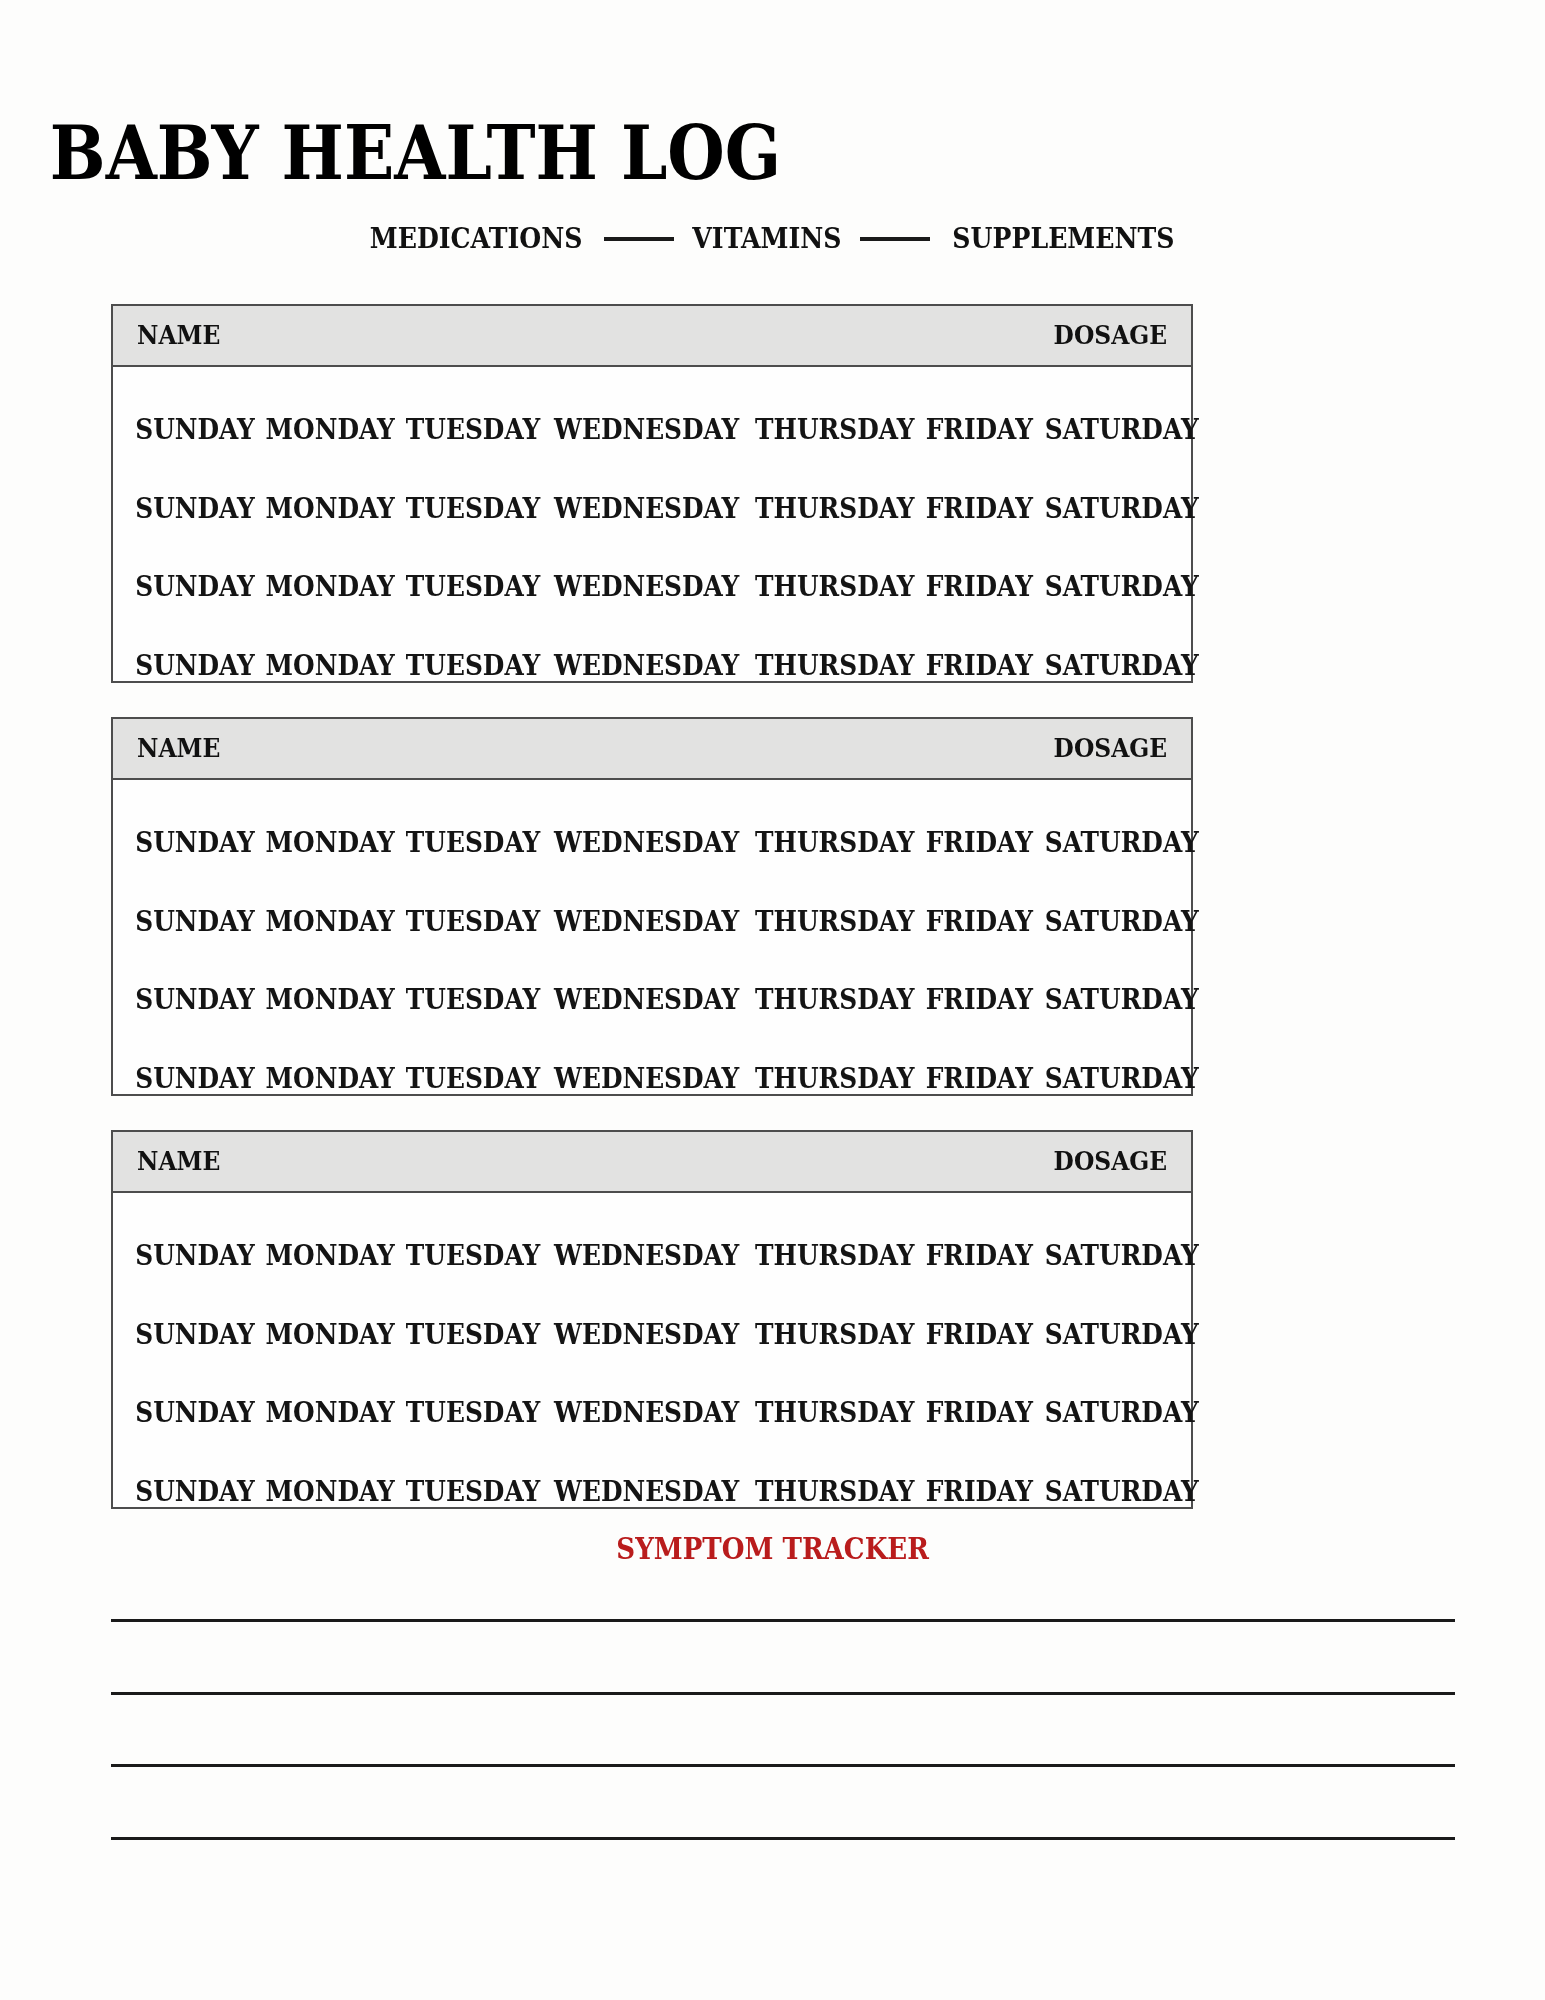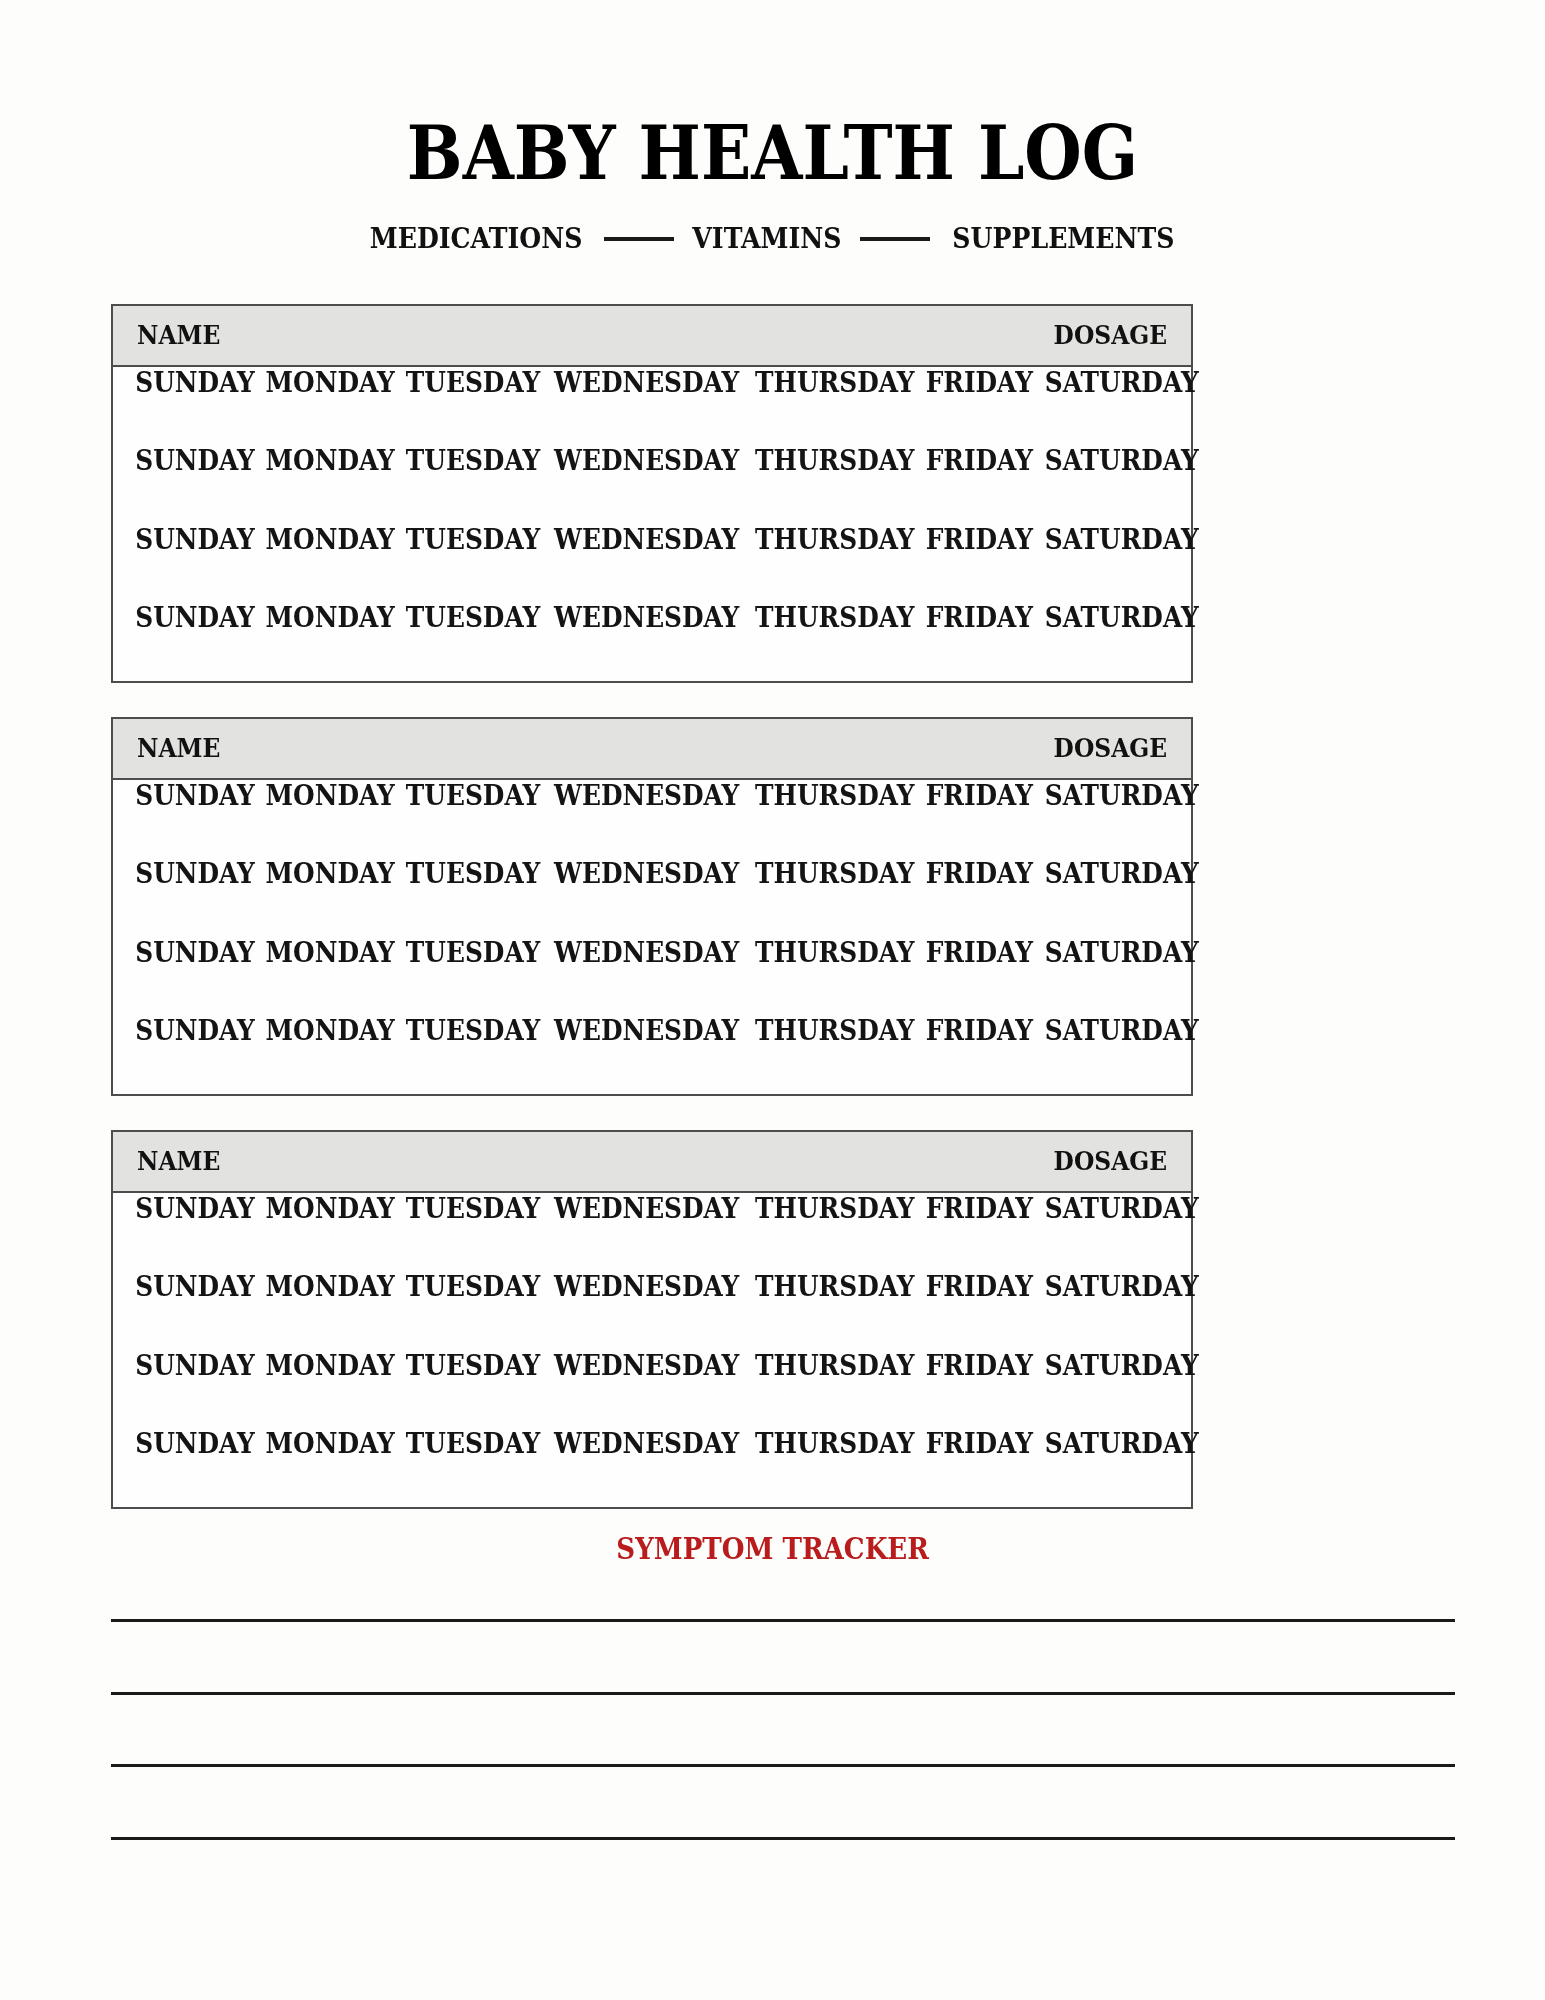--- a/index.html
+++ b/index.html
@@ -25,21 +25,21 @@
     display: inline-block;
     transform: scaleX(0.9);
     transform-origin: center center;
     white-space: nowrap;
   }
   .cond.origin-left  { transform-origin: left center; }
   .cond.origin-right { transform-origin: right center; }
 
   .title {
     margin: 110px 0 0 0;
-    text-align: center;
+    text-align: left;
     font-size: 75px;
     line-height: 1.15;
     letter-spacing: 0px;
     color: #000000;
   }
   .title .cond { transform: scaleX(0.88); }
 
   .subtitle {
     margin-top: 26px;
     display: flex;
@@ -76,21 +76,21 @@
     align-items: center;
     padding: 0 24px;
     font-size: 26px;
     color: #111111;
   }
 
   .day-row {
     height: 78.5px;
     display: flex;
     justify-content: space-between;
-    align-items: flex-start;
+    align-items: flex-end;
     padding: 0 17px;
     font-size: 27px;
     color: #141414;
   }
   .day-row .cond { transform: scaleX(0.92); }
 
   .symptom-heading {
     text-align: center;
     font-size: 29px;
     line-height: 1.15;

